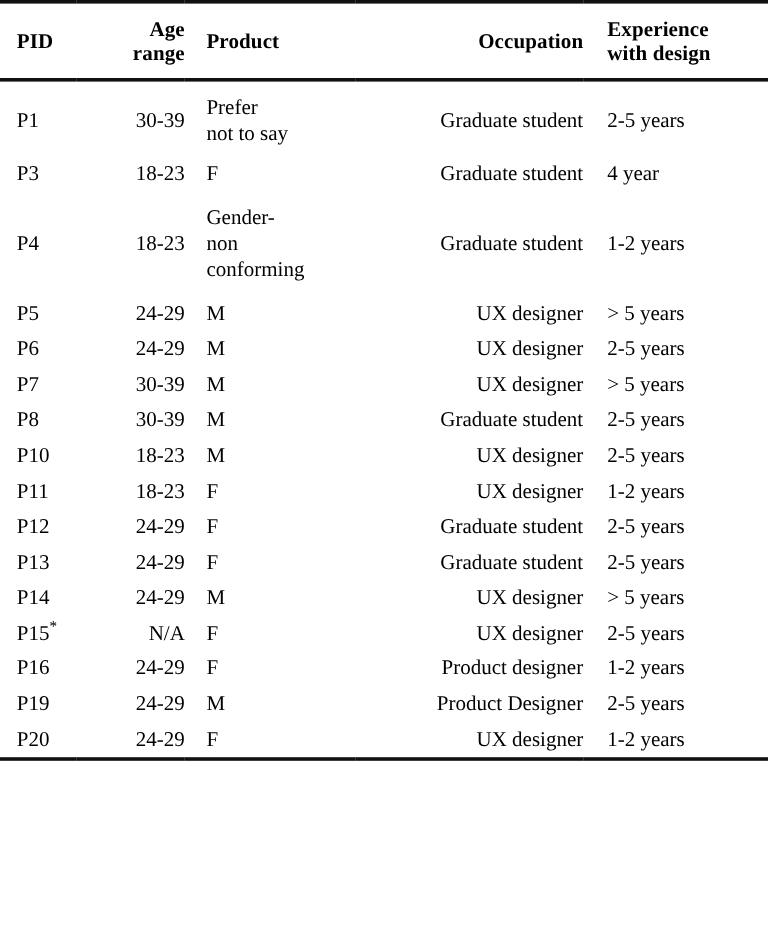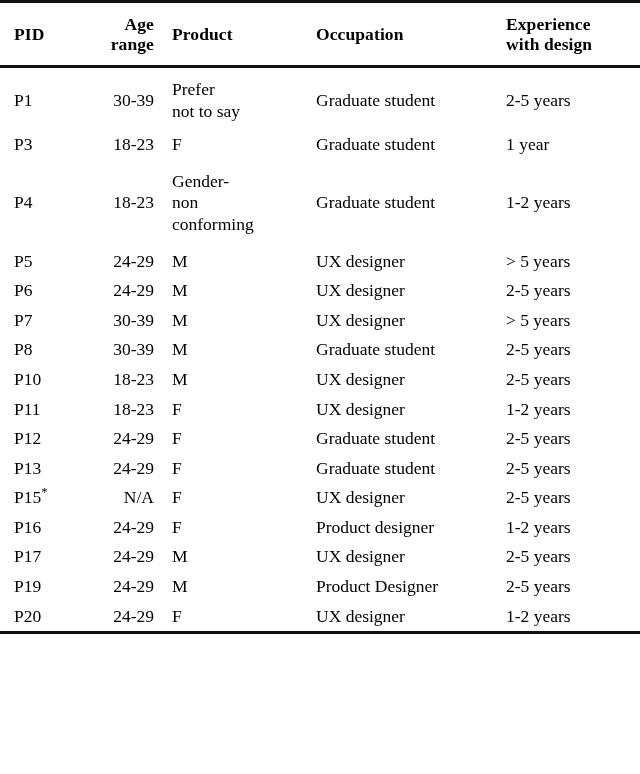--- a/index.html
+++ b/index.html
@@ -63,21 +63,21 @@
     padding: 0;
     border: 0;
     font-size: 17.5px;
     line-height: 1.24;
   }
 
   
   .col-pid  { padding-left: 14px; }
   .col-age  { padding-left: 14px; text-align: right; }
   .col-gen  { padding-left: 18px; }
-  .col-occ  { padding-left: 20px; }
+  .col-occ  { padding-left: 20px; text-align: right; }
   .col-exp  { padding-left: 20px; }
 
   
   tr.r-1line td { height: 29.6px; }
   tr.r-2line td { height: 58px; }
   tr.r-3line td { height: 87px; }
 
   
   tbody tr:first-child td { padding-top: 4px; }
 
@@ -119,21 +119,21 @@
           <td class="col-gen cell-multiline">Prefer
 not to say</td>
           <td class="col-occ cell-multiline">Graduate student</td>
           <td class="col-exp cell-multiline">2-5 years</td>
         </tr>
         <tr class="r-1line">
           <td class="col-pid cell-multiline">P3</td>
           <td class="col-age cell-multiline">18-23</td>
           <td class="col-gen cell-multiline">F</td>
           <td class="col-occ cell-multiline">Graduate student</td>
-          <td class="col-exp cell-multiline">1 year</td>
+          <td class="col-exp cell-multiline">4 year</td>
         </tr>
         <tr class="r-3line">
           <td class="col-pid cell-multiline">P4</td>
           <td class="col-age cell-multiline">18-23</td>
           <td class="col-gen cell-multiline">Gender-
 non
 conforming</td>
           <td class="col-occ cell-multiline">Graduate student</td>
           <td class="col-exp cell-multiline">1-2 years</td>
         </tr>
@@ -187,39 +187,39 @@
           <td class="col-exp cell-multiline">2-5 years</td>
         </tr>
         <tr class="r-1line">
           <td class="col-pid cell-multiline">P13</td>
           <td class="col-age cell-multiline">24-29</td>
           <td class="col-gen cell-multiline">F</td>
           <td class="col-occ cell-multiline">Graduate student</td>
           <td class="col-exp cell-multiline">2-5 years</td>
         </tr>
         <tr class="r-1line">
+          <td class="col-pid cell-multiline">P14</td>
+          <td class="col-age cell-multiline">24-29</td>
+          <td class="col-gen cell-multiline">M</td>
+          <td class="col-occ cell-multiline">UX designer</td>
+          <td class="col-exp cell-multiline">&gt; 5 years</td>
+        </tr>
+        <tr class="r-1line">
           <td class="col-pid cell-multiline">P15<sup class="star">*</sup></td>
           <td class="col-age cell-multiline">N/A</td>
           <td class="col-gen cell-multiline">F</td>
           <td class="col-occ cell-multiline">UX designer</td>
           <td class="col-exp cell-multiline">2-5 years</td>
         </tr>
         <tr class="r-1line">
           <td class="col-pid cell-multiline">P16</td>
           <td class="col-age cell-multiline">24-29</td>
           <td class="col-gen cell-multiline">F</td>
           <td class="col-occ cell-multiline">Product designer</td>
           <td class="col-exp cell-multiline">1-2 years</td>
-        </tr>
-        <tr class="r-1line">
-          <td class="col-pid cell-multiline">P17</td>
-          <td class="col-age cell-multiline">24-29</td>
-          <td class="col-gen cell-multiline">M</td>
-          <td class="col-occ cell-multiline">UX designer</td>
-          <td class="col-exp cell-multiline">2-5 years</td>
         </tr>
         <tr class="r-1line">
           <td class="col-pid cell-multiline">P19</td>
           <td class="col-age cell-multiline">24-29</td>
           <td class="col-gen cell-multiline">M</td>
           <td class="col-occ cell-multiline">Product Designer</td>
           <td class="col-exp cell-multiline">2-5 years</td>
         </tr>
         <tr class="r-1line">
           <td class="col-pid cell-multiline">P20</td>

